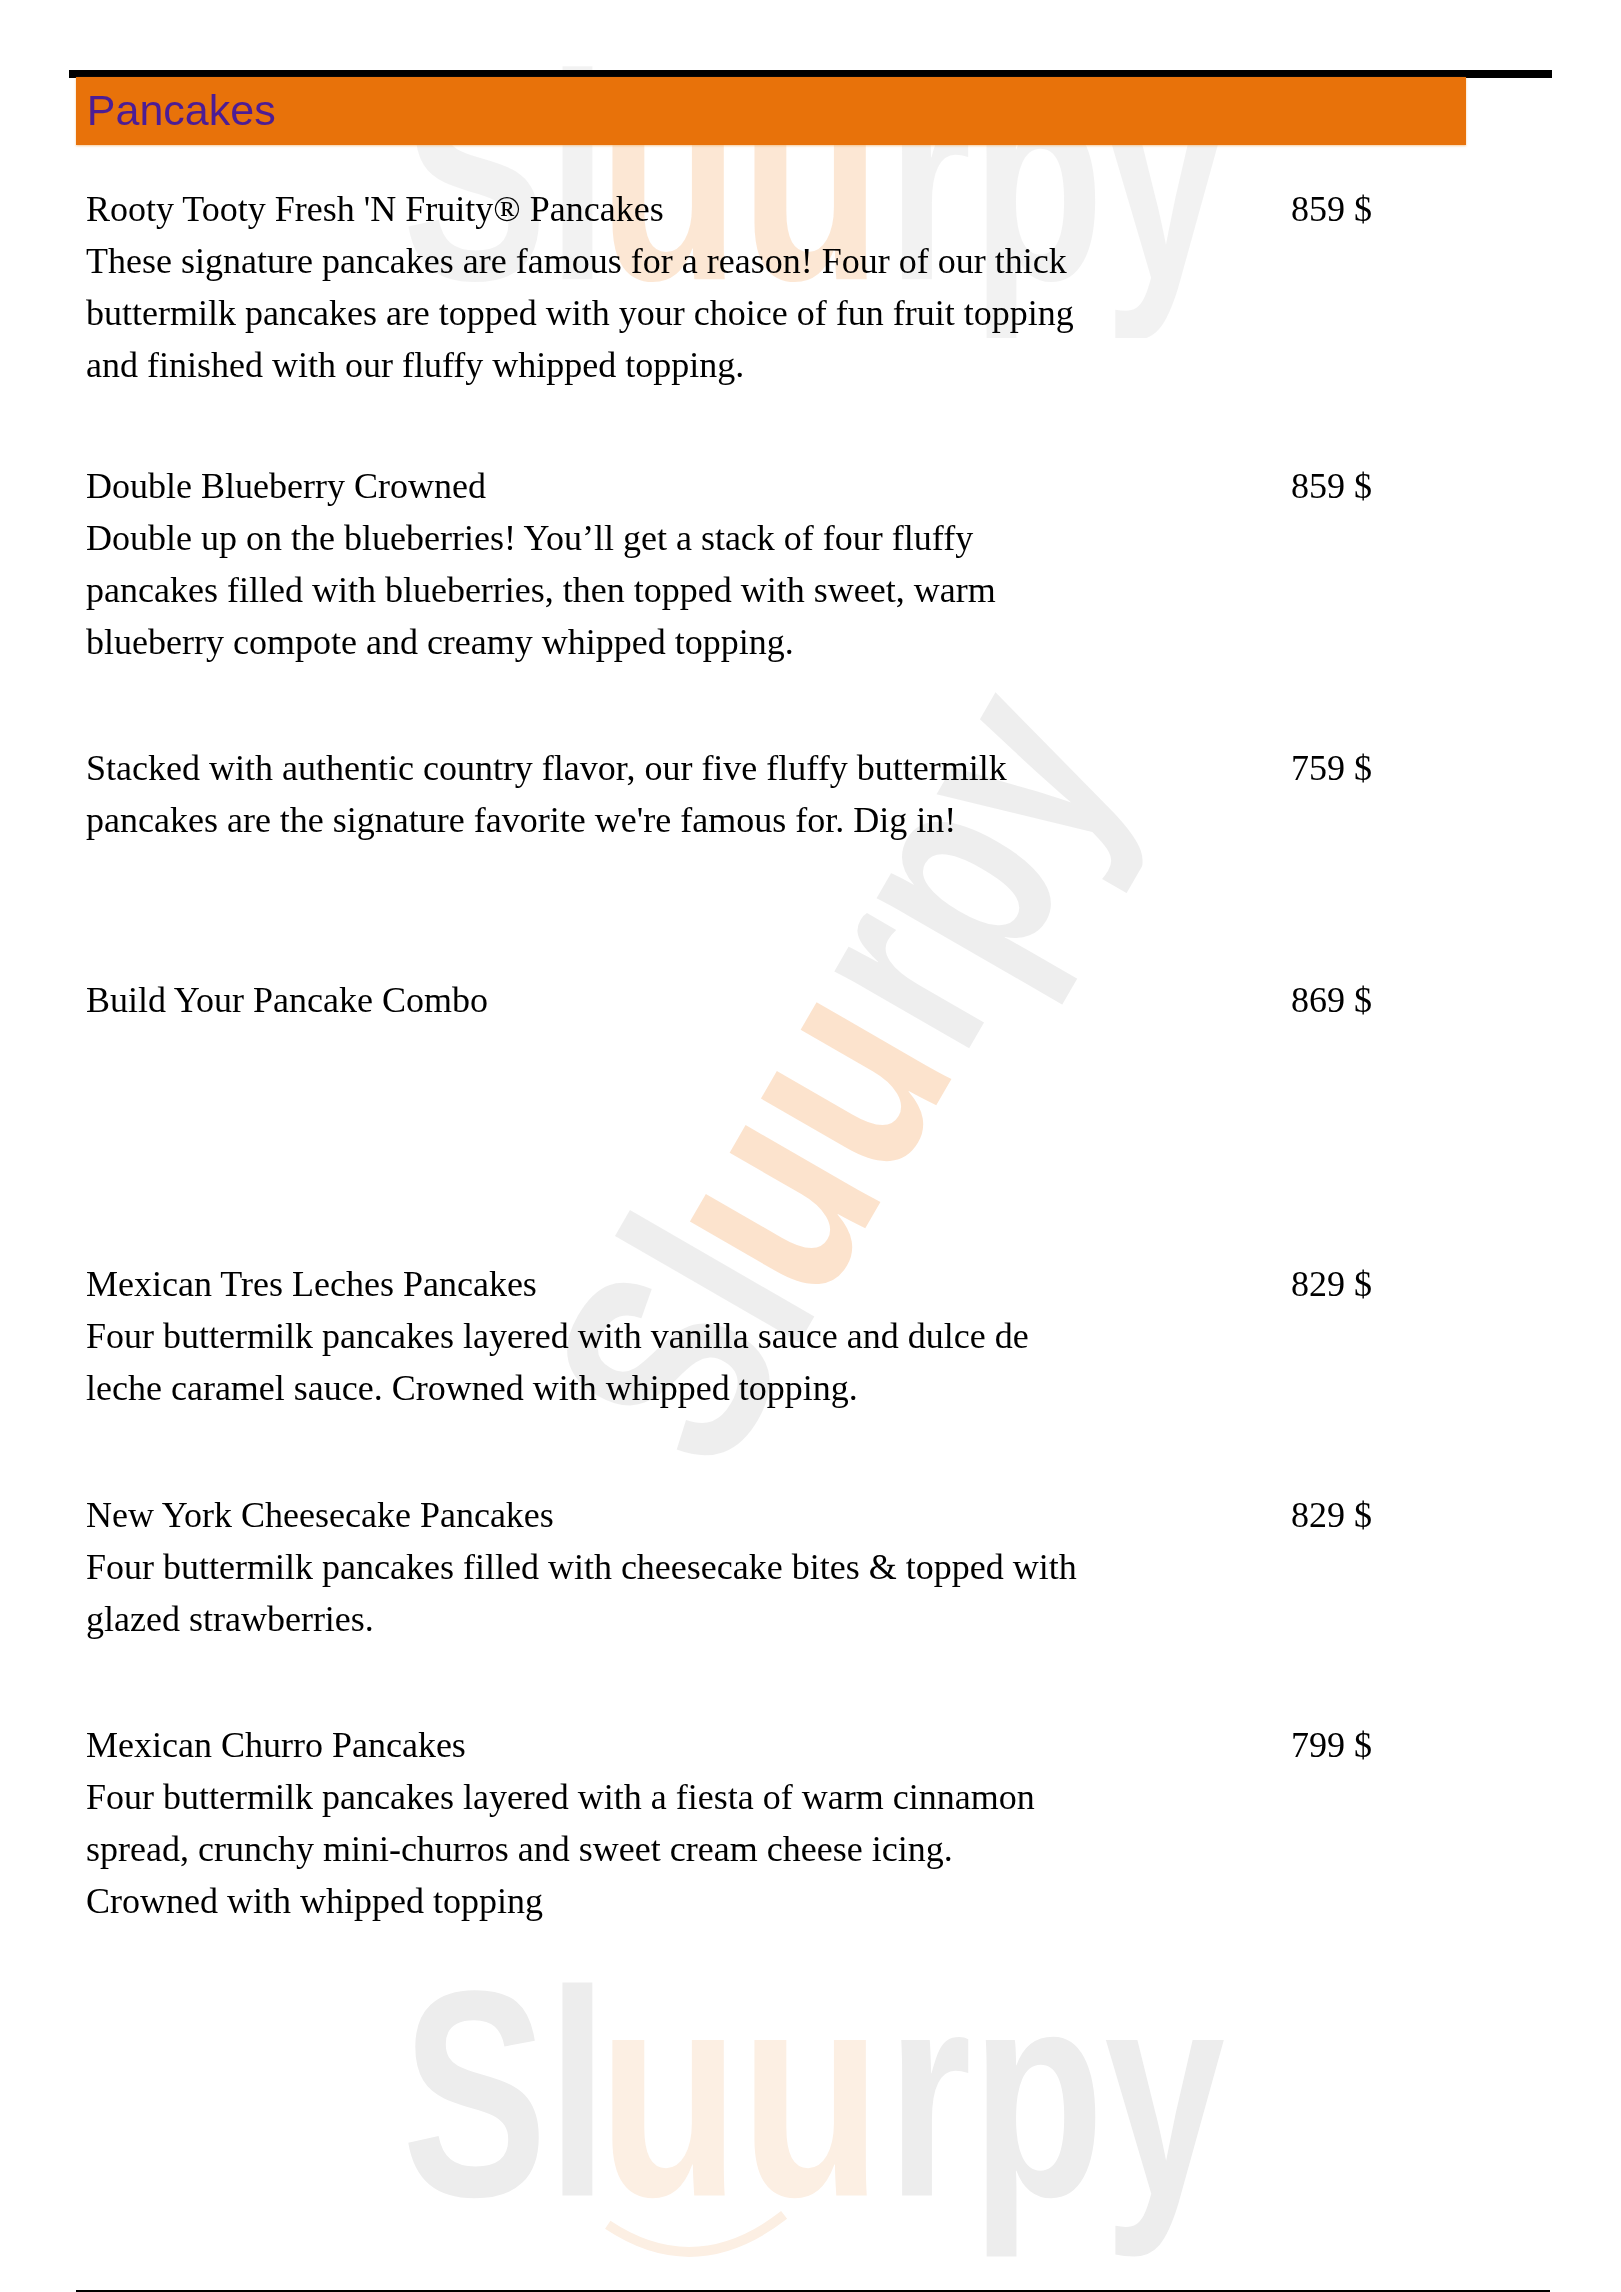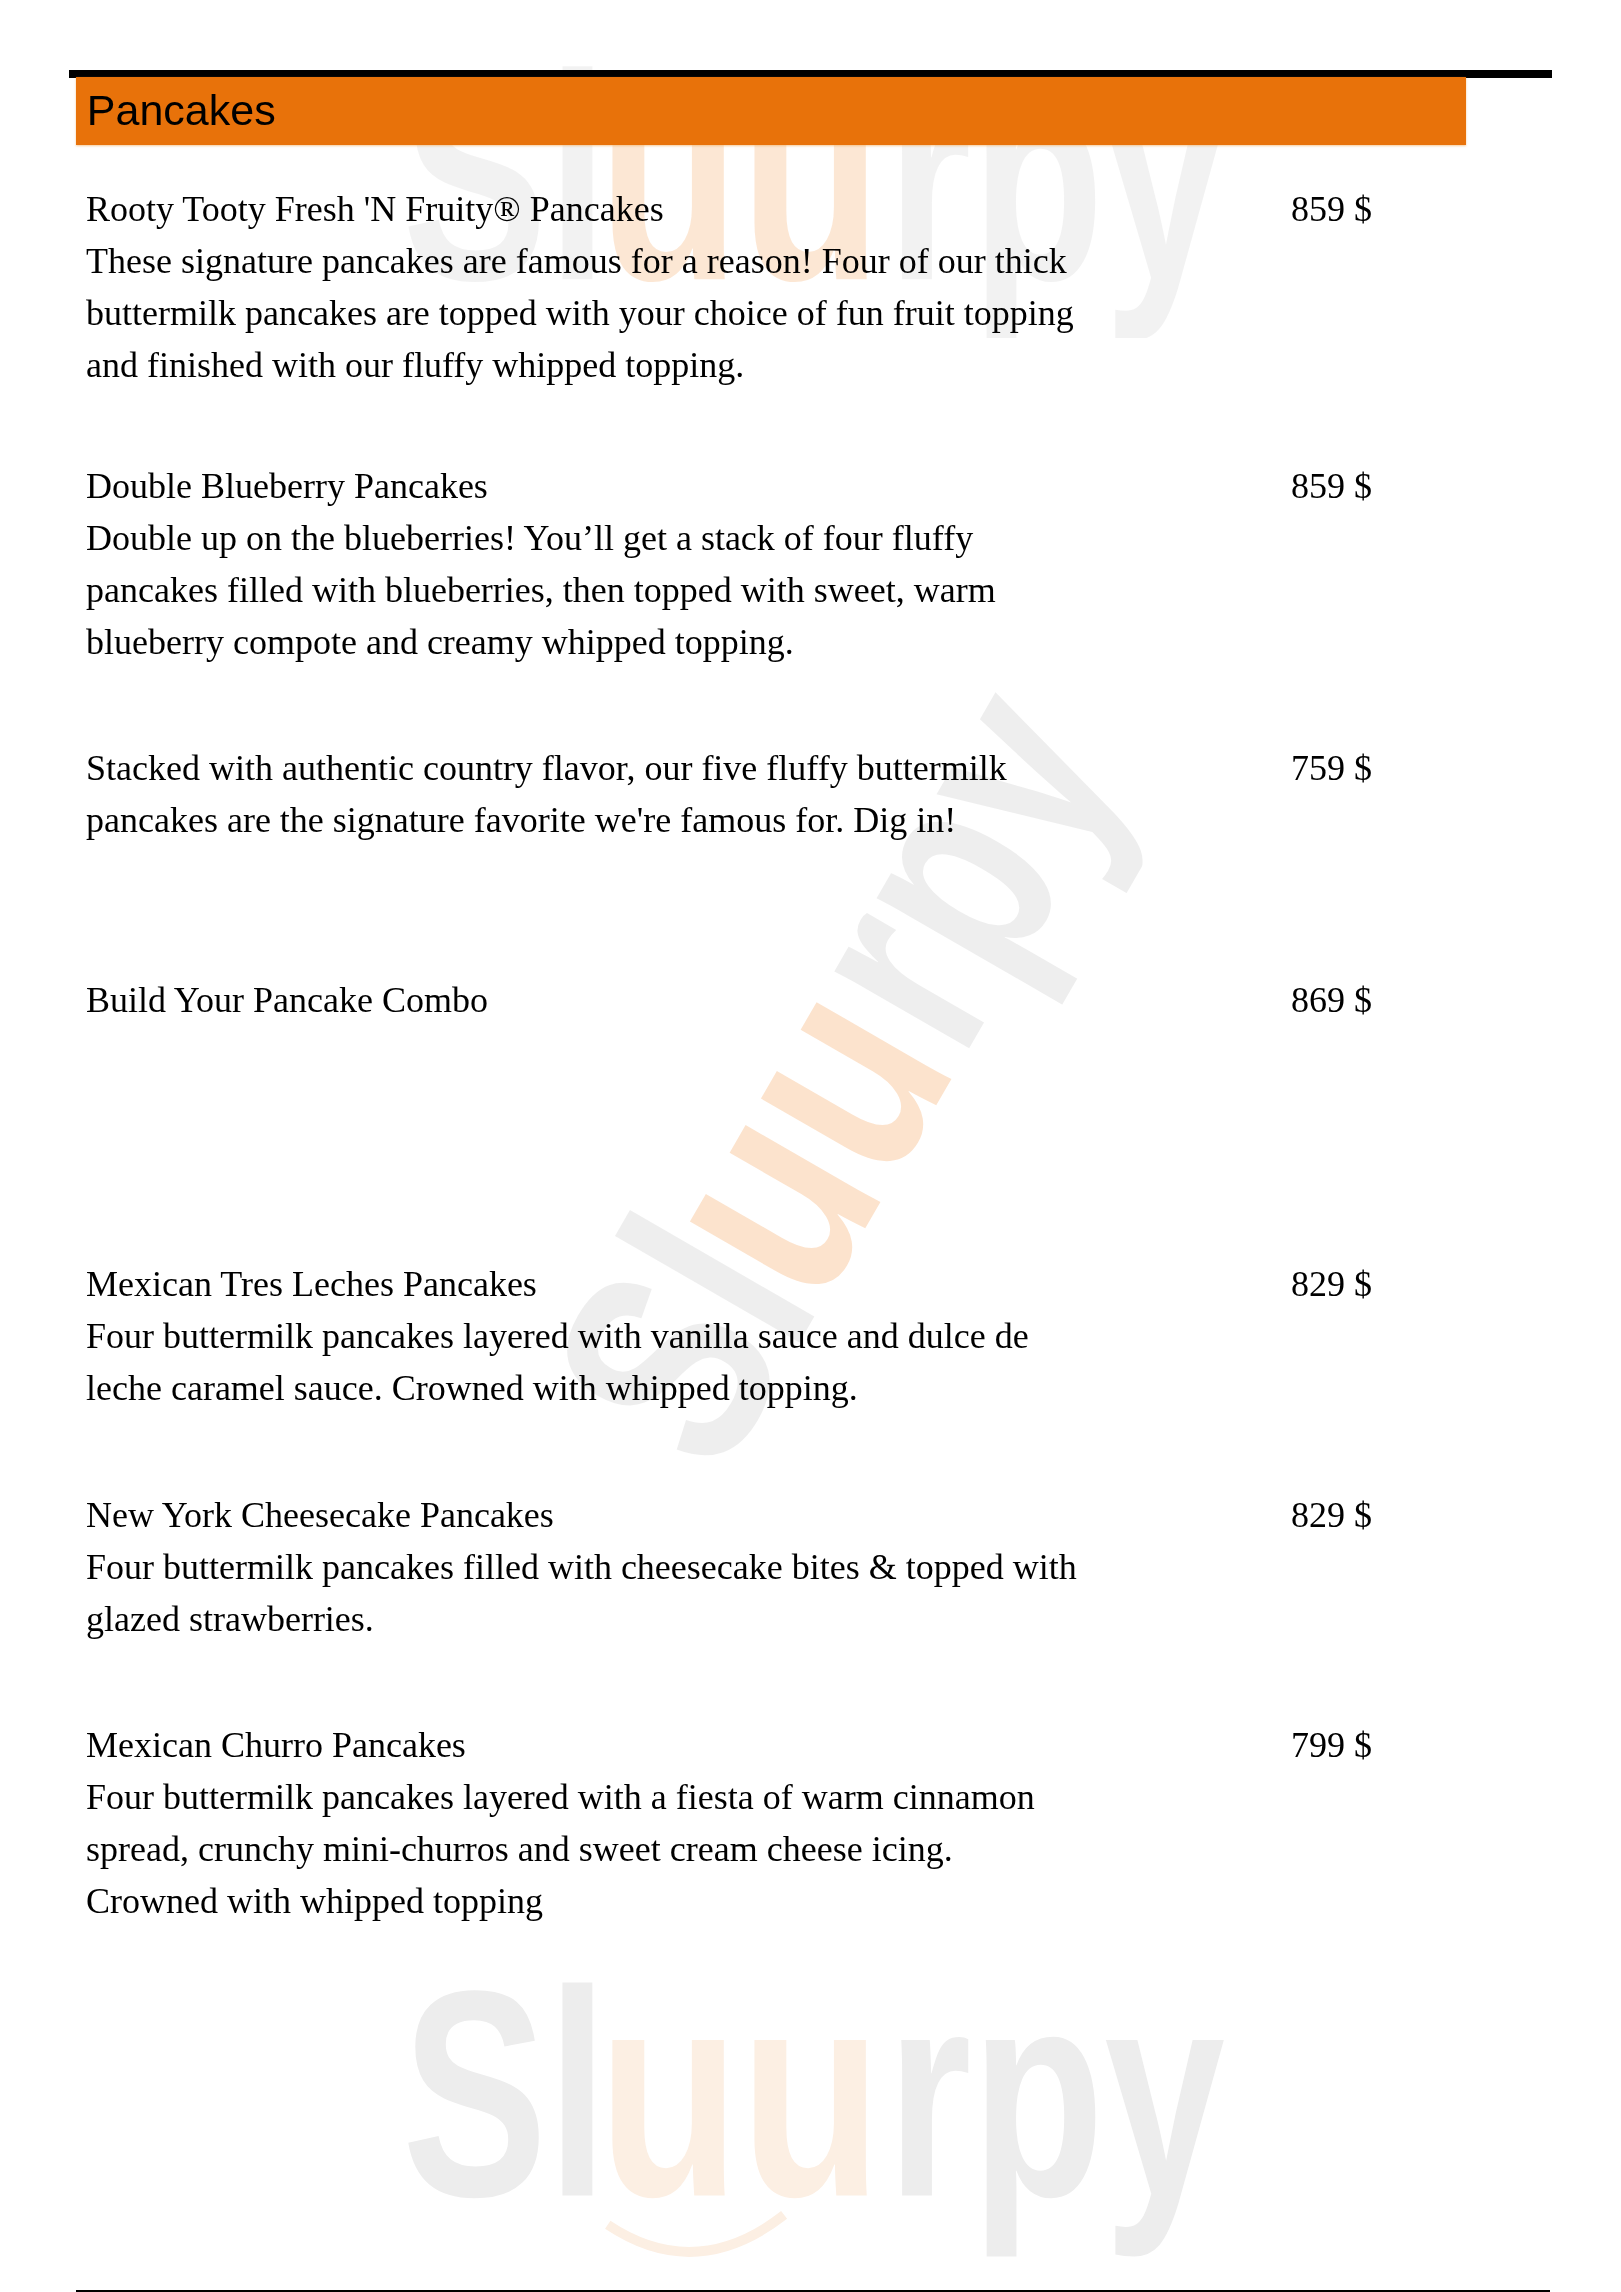--- a/index.html
+++ b/index.html
@@ -32,21 +32,21 @@
       background: #E8720A;
       box-shadow: 0 1px 2px rgba(240,170,90,0.6);
     }
     .section-title {
       position: absolute;
       left: 10.8px;
       top: 3.9px;
       font-family: "Liberation Sans", "DejaVu Sans", sans-serif;
       font-size: 43px;
       line-height: 59px;
-      color: #000000;
+      color: #4c1d95;
       letter-spacing: 0px;
     }
     .item {
       position: absolute;
       left: 86px;
       width: 1304px;
       font-size: 36px;
       line-height: 52px;
     }
     .item-title, .item-desc {
@@ -117,21 +117,21 @@
 
   <div class="item" style="top:183px;">
     <span class="item-title">Rooty Tooty Fresh 'N Fruity® Pancakes</span>
     <span class="item-desc">These signature pancakes are famous for a reason! Four of our thick
 buttermilk pancakes are topped with your choice of fun fruit topping
 and finished with our fluffy whipped topping.</span>
     <span class="item-price">859 $</span>
   </div>
 
   <div class="item" style="top:460px;">
-    <span class="item-title">Double Blueberry Pancakes</span>
+    <span class="item-title">Double Blueberry Crowned</span>
     <span class="item-desc">Double up on the blueberries! You’ll get a stack of four fluffy
 pancakes filled with blueberries, then topped with sweet, warm
 blueberry compote and creamy whipped topping.</span>
     <span class="item-price">859 $</span>
   </div>
 
   <div class="item" style="top:742px;">
     <span class="item-desc">Stacked with authentic country flavor, our five fluffy buttermilk
 pancakes are the signature favorite we're famous for. Dig in!</span>
     <span class="item-price">759 $</span>

